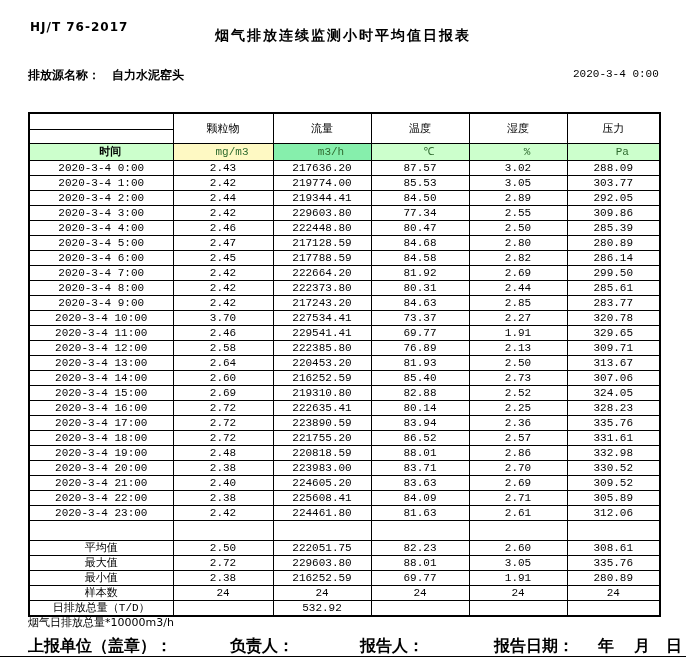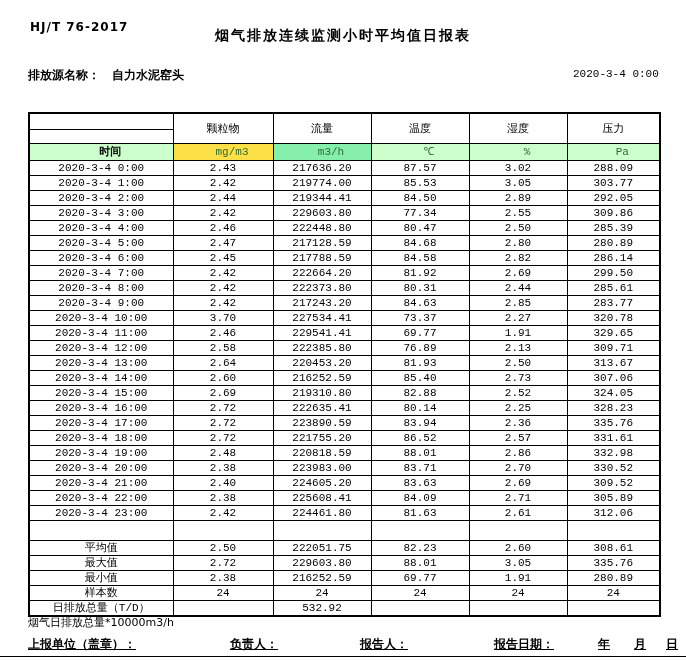--- a/index.html
+++ b/index.html
@@ -47,21 +47,21 @@
   }
   td.unit { font-size:10px; color:#2f6b2f; }
   tr.drow td { height:14px; }
   tr.spacer-row td { height:19px; }
   td.sum-label { font-family:"DejaVu Sans", sans-serif; font-size:11px; }
 
   .note {
     position:absolute; left:28px; top:615px; font-size:11px;
     font-family:"DejaVu Sans", sans-serif;
   }
-  .foot { position:absolute; top:636px; font-size:12px; font-weight:bold;text-decoration:underline; }
+  .foot { position:absolute; top:636px; font-size:16px; font-weight:bold; }
   .f-unit { left:28px; }
   .f-resp { left:230px; }
   .f-rept { left:360px; }
   .f-date { left:494px; }
   .f-year { left:598px; }
   .f-month { left:634px; }
   .f-day { left:666px; }
   .bottom-line {
     position:absolute; left:0; top:656px; width:686px; height:1px; background:#000;
   }
@@ -91,21 +91,21 @@
       <td class="pname" rowspan="2">流量</td>
       <td class="pname" rowspan="2">温度</td>
       <td class="pname" rowspan="2">湿度</td>
       <td class="pname" rowspan="2">压力</td>
     </tr>
     <tr class="hrow2">
       <td></td>
     </tr>
     <tr class="unit-row">
       <td class="time-h" style="background: rgb(204, 255, 204);">时间</td>
-      <td class="unit" style="background: #fde047;">mg/m3</td>
+      <td class="unit" style="background: #fef9c3;">mg/m3</td>
       <td class="unit" style="background: #86efac;">m3/h</td>
       <td class="unit" style="background: rgb(204, 255, 204);">℃</td>
       <td class="unit" style="background: rgb(204, 255, 204);">%</td>
       <td class="unit" style="background: rgb(204, 255, 204);">Pa</td>
     </tr>
   <tr class="drow">
         <td class="time-cell">2020-3-4 0:00</td>
         <td>2.43</td>
         <td>217636.20</td>
         <td>87.57</td>

